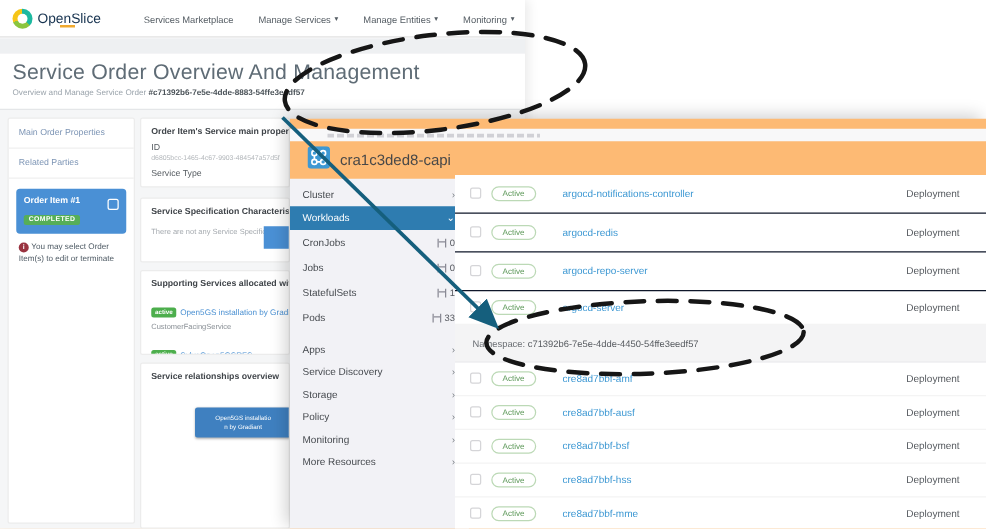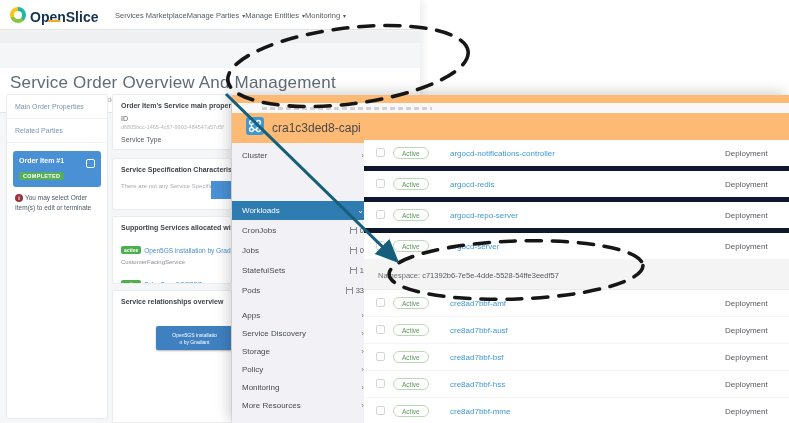--- a/index.html
+++ b/index.html
@@ -5,27 +5,27 @@
   * { margin:0; padding:0; box-sizing:border-box; }
   html,body { width:789px; height:423px; }
   body { position:relative; font-family:"Liberation Sans",sans-serif; background:#fff; overflow:hidden; }
 
   
   .os-win { position:absolute; left:0; top:0; width:420px; height:423px; background:#f5f6f7; overflow:hidden; box-shadow:3px 0 8px rgba(0,0,0,.08); }
   .os-nav { position:absolute; left:0; top:0; width:420px; height:30px; background:#fff; border-bottom:1px solid #e2e2e2; }
   .os-logo { position:absolute; left:10px; top:7px; width:16px; height:16px; border-radius:50%;
              background:conic-gradient(#1db9a0 0 130deg,#8bc53f 130deg 250deg,#f5c518 250deg 360deg); }
   .os-logo::after { content:""; position:absolute; left:4px; top:4px; width:8px; height:8px; border-radius:50%; background:#fff; }
-  .os-brand { position:absolute; left:30px; top:9px; font-size:14px; font-weight:bold; color:#16324f; }
+  .os-brand { position:absolute; left:30px; top:9px; font-size:11px; font-weight:normal; color:#16324f; }
   .os-brand-sub { position:absolute; left:48px; top:20px; width:12px; height:2px; background:#f0a92e; }
-  .os-menu { position:absolute; left:115px; top:0; height:30px; display:flex; align-items:center; gap:0; }
+  .os-menu { position:absolute; left:115px; top:0; height:30px; display:flex; align-items:center; gap:20px; }
   .os-menu-item { font-size:7.5px; color:#545c63; white-space:nowrap; display:flex; align-items:center; gap:3px; }
   .os-caret { font-size:6px; color:#545c63; }
   .os-subbar { position:absolute; left:0; top:31px; width:420px; height:12px; background:#eef0f2; }
-  .os-titlecard { position:absolute; left:0; top:43px; width:420px; height:45px; background:#fff; border-bottom:1px solid #e4e6e8;margin-top:25px; }
+  .os-titlecard { position:absolute; left:0; top:43px; width:420px; height:45px; background:#fff; border-bottom:1px solid #e4e6e8; }
   .os-title { position:absolute; left:10px; top:5px; font-size:17px; font-weight:400; color:#5f6c76; letter-spacing:.2px; }
   .os-subtitle { position:absolute; left:10px; top:28px; font-size:6.5px; color:#9aa3ab; }
   .os-subtitle b { color:#4a5258; }
 
   .os-side { position:absolute; left:6px; top:94px; width:102px; bottom:4px; background:#fff; border:1px solid #ececec; border-radius:2px; }
   .os-side-link { padding:8px 8px; font-size:7px; color:#7d95b5; border-bottom:1px solid #f0f0f0; cursor:pointer; }
   .os-order-card { position:relative; margin:8px 6px 6px 6px; background:#4a90d5; border-radius:3px; padding:6px; height:36px; }
   .os-order-label { color:#fff; font-size:7px; font-weight:bold; }
   .os-order-badge { display:inline-block; margin-top:5px; background:#56ae58; color:#fff; font-size:5.5px; font-weight:bold; padding:1px 4px; border-radius:2px; letter-spacing:.3px; }
   .os-order-cb { position:absolute; right:6px; top:8px; width:9px; height:9px; border:1.5px solid #fff; border-radius:2px; }
@@ -54,30 +54,30 @@
   .k8s-win { position:absolute; left:232px; top:95px; width:557px; height:328px; background:#fdba74; box-shadow:-4px -3px 12px rgba(0,0,0,.18); }
   .k8s-strip { position:absolute; left:0; top:8px; width:557px; height:10px; background:#f8f8f9; }
   .k8s-garble { position:absolute; left:30px; top:4px; width:170px; height:3px;
                 background:repeating-linear-gradient(90deg,#c7c7cd 0 5px,transparent 5px 8px); opacity:.8; }
   .k8s-clustericon { position:absolute; left:14px; top:22px; }
   .k8s-clustername { position:absolute; left:40px; top:26px; font-size:12px; color:#484848; }
 
   .k8s-menu { position:absolute; left:0; top:48px; width:143px; bottom:0; background:#f2f2f6; border-right:1px solid #e4e4e8; padding-top:2px; }
   .kmi { position:relative; height:20px; display:flex; align-items:center; padding:0 10px; font-size:8px; color:#464a4f; cursor:pointer; }
   .kmi .right { margin-left:auto; color:#7c8087; font-size:8px; display:flex; align-items:center; }
-  .kmi.sel { height:19px; background:#2e7cb0; color:#fff;margin-top:36px; }
+  .kmi.sel { height:19px; background:#2e7cb0; color:#fff; }
   .kmi.sel .right { color:#fff; }
   .kmi.exp { height:18px; }
   .kmi-gap { height:6px; }
   .hicon { display:inline-block; width:7px; height:7px; border-left:1.5px solid #8a8a95; border-right:1.5px solid #8a8a95; position:relative; margin-right:3px; }
   .hicon::after { content:""; position:absolute; left:0; right:0; top:2.5px; border-top:1.5px solid #8a8a95; }
   .kcount { font-size:7.5px; color:#55585e; }
 
   .k8s-list { position:absolute; left:132px; right:0; top:45px; bottom:0; background:#fff; }
-  .krow { position:relative; height:31px; border-bottom:5px solid #0f172a; }
+  .krow { position:relative; height:31px; border-bottom:1px solid #0f172a; }
   .krow.short { height:27px; border-bottom:1px solid #f4f4f4; }
   .krow-cb { position:absolute; left:12px; top:50%; margin-top:-5px; width:9px; height:9px; border:1px solid #d5d5d8; border-radius:2px; background:#fff; }
   .kpill { position:absolute; left:29px; top:50%; transform:translateY(-50%); border:1px solid #bcd9b6; color:#5b9757; font-size:6.5px; padding:1.5px 8px; border-radius:8px; }
   .klink { position:absolute; left:86px; top:50%; transform:translateY(-50%); font-size:8px; color:#3d98d3; text-decoration:none; cursor:pointer; white-space:nowrap; }
   .kkind { position:absolute; left:361px; top:50%; transform:translateY(-50%); font-size:8px; color:#565a5f; }
   .kextra { position:absolute; left:407px; top:50%; transform:translateY(-50%); font-size:8px; color:#565a5f; white-space:nowrap;margin-left:20px; }
   .kns { position:relative; height:30px; background:#f4f4f5; border-bottom:1px solid #ececee; }
   .kns-text { position:absolute; left:14px; top:50%; transform:translateY(-50%); font-size:7.5px; color:#6a6e73; white-space:nowrap; }
   .kns-text b { color:#55595e; font-weight:normal; }
 
@@ -90,21 +90,21 @@
 <div class="os-win">
   <div class="os-nav">
     <span class="os-logo"></span>
     <span class="os-brand">OpenSlice</span>
     <span class="os-brand-sub"></span>
     <div class="os-menu">
       <span class="os-menu-item">
           <span>Services Marketplace</span>
         </span>
       <span class="os-menu-item">
-          <span>Manage Parties</span>
+          <span>Manage Services</span>
           <span class="os-caret">▾</span>
         </span>
       <span class="os-menu-item">
           <span>Manage Entities</span>
           <span class="os-caret">▾</span>
         </span>
       <span class="os-menu-item">
           <span>Monitoring</span>
           <span class="os-caret">▾</span>
         </span>
@@ -270,21 +270,21 @@
       <span class="kextra">qu</span>
     </div>
     <div class="krow short">
       <span class="krow-cb"></span>
       <span class="kpill">Active</span>
       <span class="klink">argocd-server</span>
       <span class="kkind">Deployment</span>
       <span class="kextra">qu</span>
     </div>
     <div class="kns">
-      <span class="kns-text"><span>Namespace:</span> <b>c71392b6-7e5e-4dde-5528-54ffe3eedf57</b></span>
+      <span class="kns-text"><span>Namespace:</span> <b>c71392b6-7e5e-4dde-4450-54ffe3eedf57</b></span>
     </div>
     <div class="krow short">
       <span class="krow-cb"></span>
       <span class="kpill">Active</span>
       <span class="klink">cre8ad7bbf-amf</span>
       <span class="kkind">Deployment</span>
       <span class="kextra">gr</span>
     </div>
     <div class="krow short">
       <span class="krow-cb"></span>

